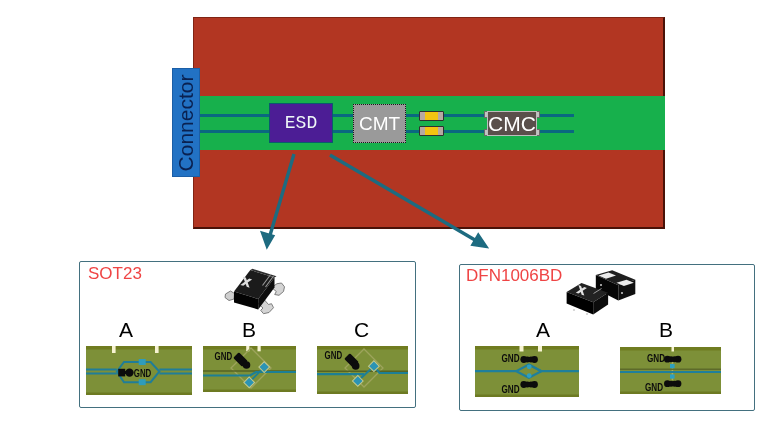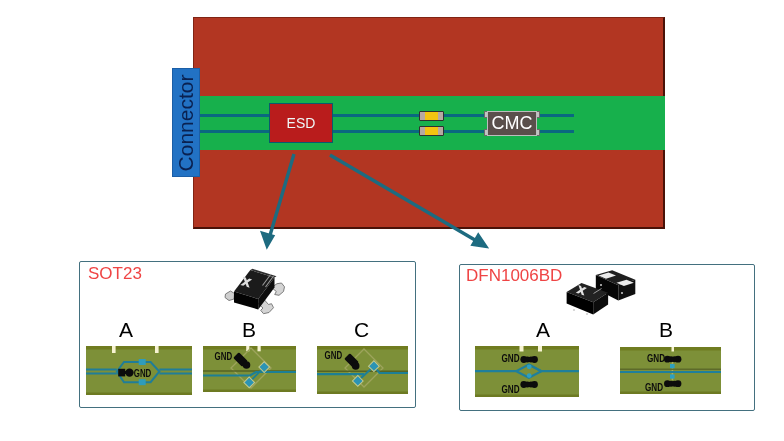--- a/index.html
+++ b/index.html
@@ -9,30 +9,30 @@
 
 #board{left:193px;top:17px;width:472px;height:212px;background:#b23622;
   border:1px solid #802414;border-right:2px solid #4a1208;border-bottom:2px solid #4a1208;box-sizing:border-box;}
 #gband{left:193px;top:96px;width:472px;height:54px;background:#17b04c;}
 .trace{left:193px;width:381px;height:3.5px;background:#0a6880;}
 #tr1{top:113.5px;}
 #tr2{top:129.5px;}
 #connector{left:172px;top:68px;width:28px;height:109px;background:#2272c4;border:1px solid #1b5ea6;box-sizing:border-box;}
 #connector span{position:absolute;left:50%;top:50%;transform:translate(-50%,-50%) rotate(-90deg);
   color:#0a2150;font-size:21px;letter-spacing:0px;white-space:nowrap;}
-#esd{left:269px;top:103px;width:64px;height:40px;background:#b91c1c;border:1px solid #0a5a6e;box-sizing:border-box;
-  color:#eef7f7;font-size:14px;display:flex;align-items:center;justify-content:center;}
+#esd{left:269px;top:103px;width:64px;height:40px;background:#4c1d95;border:1px solid #0a5a6e;box-sizing:border-box;
+  color:#eef7f7;font-size:18px;display:flex;align-items:center;justify-content:center;font-family:Liberation Mono, monospace;}
 #cmt{left:353px;top:104px;width:53px;height:39px;background:#9a9a9a;border:1px dotted #1a1a1a;box-sizing:border-box;
   color:#fff;font-size:19px;display:flex;align-items:center;justify-content:center;}
 .cap{left:418.5px;width:25.5px;height:10px;border:1px solid #2f2f2f;box-sizing:border-box;border-radius:1px;
   background:linear-gradient(90deg,#b7a9a2 0 21%,#f3c411 21% 79%,#b7a9a2 79% 100%);}
 #cap1{top:110.5px;}
 #cap2{top:125.8px;}
 #cmc{left:487px;top:111px;width:50px;height:25px;background:#5a4f4b;border:1.5px solid #bdbdbd;box-sizing:border-box;
-  color:#fff;font-size:18px;display:flex;align-items:center;justify-content:center;}
+  color:#fff;font-size:21px;display:flex;align-items:center;justify-content:center;}
 .tab{width:5.5px;height:7px;background:#c2c2c2;border:1px solid #6a6a6a;box-sizing:border-box;}
 #phy{left:574px;top:65px;width:82px;height:115px;background:#000;
   color:#fff;font-size:18.5px;display:flex;align-items:center;justify-content:center;}
 
 #arrows{left:0;top:0;width:784px;height:441px;pointer-events:none;}
 
 .panel{background:#ffffff;border:1.5px solid #43707f;border-radius:2px;box-sizing:border-box;}
 #lpanel{left:79px;top:261px;width:337px;height:147px;}
 #rpanel{left:459px;top:264px;width:296px;height:147px;}
 .ptitle{color:#ef4444;font-size:17px;}
@@ -42,20 +42,21 @@
 <body>
 <div id="stage">
   <div id="board" class="abs"></div>
   <div id="gband" class="abs"></div>
   <div id="tr1" class="trace abs"></div>
   <div id="tr2" class="trace abs"></div>
   <div id="connector" class="abs">
       <span>Connector</span>
     </div>
   <div id="esd" class="abs">ESD</div>
+  <div id="cmt" class="abs">CMT</div>
   <div id="cap1" class="cap abs"></div>
   <div id="cap2" class="cap abs"></div>
   <div class="tab abs" style="left:483.5px;top:111px;"></div>
   <div class="tab abs" style="left:534.5px;top:111px;"></div>
   <div class="tab abs" style="left:483.5px;top:129px;"></div>
   <div class="tab abs" style="left:534.5px;top:129px;"></div>
   <div id="cmc" class="abs">CMC</div>
   <svg id="arrows" class="abs" viewBox="0 0 784 441">
     <g stroke="#1d6b80" stroke-width="3.4" fill="#1d6b80">
       <line x1="294" y1="154" x2="269.5" y2="237"></line>

